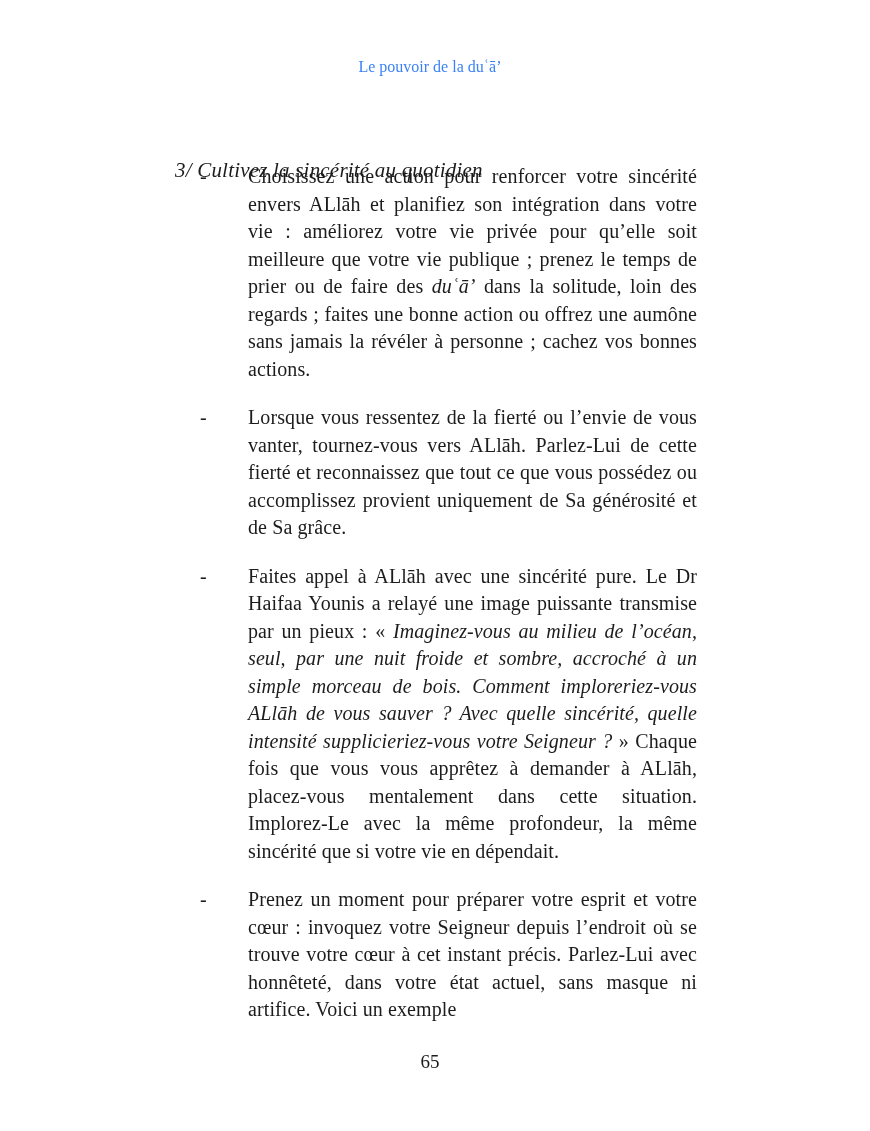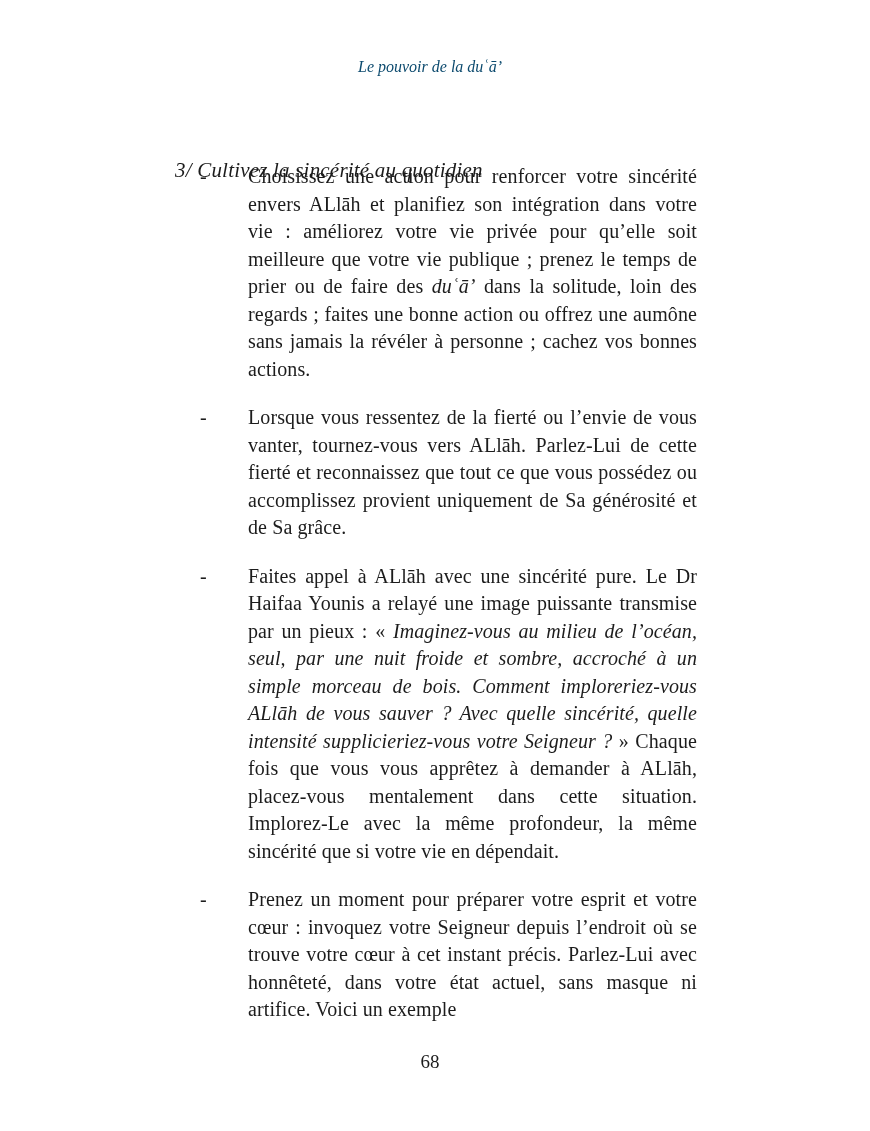--- a/index.html
+++ b/index.html
@@ -15,24 +15,23 @@
     font-family: "Liberation Serif", serif;
     color: #1c1c1c;
     overflow: hidden;
   }
   .running-header {
     position: absolute;
     top: 57px;
     left: 0;
     width: 860px;
     text-align: center;
-    font-style: italic;
     font-size: 16px;
     line-height: 20px;
-    color: #0c4a6e;
+    color: #3b82f6;
   }
   .section-heading {
     position: absolute;
     top: 113px;
     left: 175px;
     font-style: italic;
     font-size: 21px;
     line-height: 26px;
     color: #1c1c1c;
     letter-spacing: 0.2px;
@@ -103,15 +102,15 @@
       <p class="bullet-text"><span>Faites appel à ALlāh avec une sincérité pure. Le Dr Haifaa Younis a relayé une image puissante transmise par un pieux&nbsp;: «&nbsp;</span><span class="seg-italic">Imaginez-vous au milieu de l’océan, seul, par une nuit froide et sombre, accroché à un simple morceau de bois. Comment imploreriez-vous ALlāh de vous sauver&nbsp;? Avec quelle sincérité, quelle intensité supplicieriez-vous votre Seigneur&nbsp;?</span><span>&nbsp;» Chaque fois que vous vous apprêtez à demander à ALlāh, placez-vous mentalement dans cette situation. Implorez-Le avec la même profondeur, la même sincérité que si votre vie en dépendait.</span></p>
     </div>
 
     <div class="bullet-item">
       <span class="bullet-marker">-</span>
       <p class="bullet-text"><span>Prenez un moment pour préparer votre esprit et votre cœur&nbsp;: invoquez votre Seigneur depuis l’endroit où se trouve votre cœur à cet instant précis. Parlez-Lui avec honnêteté, dans votre état actuel, sans masque ni artifice. Voici un exemple</span></p>
     </div>
 
   </div>
 
-  <div class="page-number">68</div>
+  <div class="page-number">65</div>
 
 </div>
 
 </body></html>

